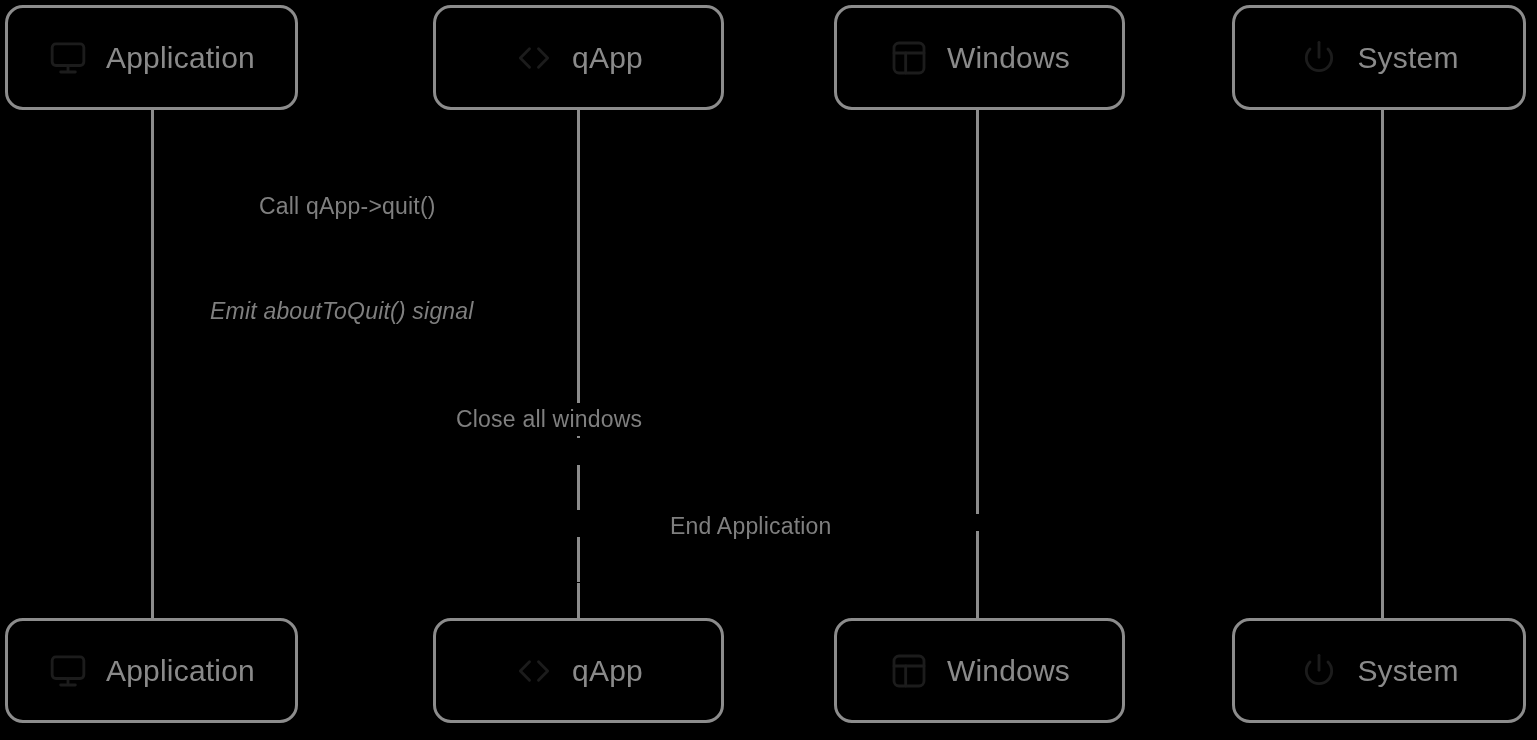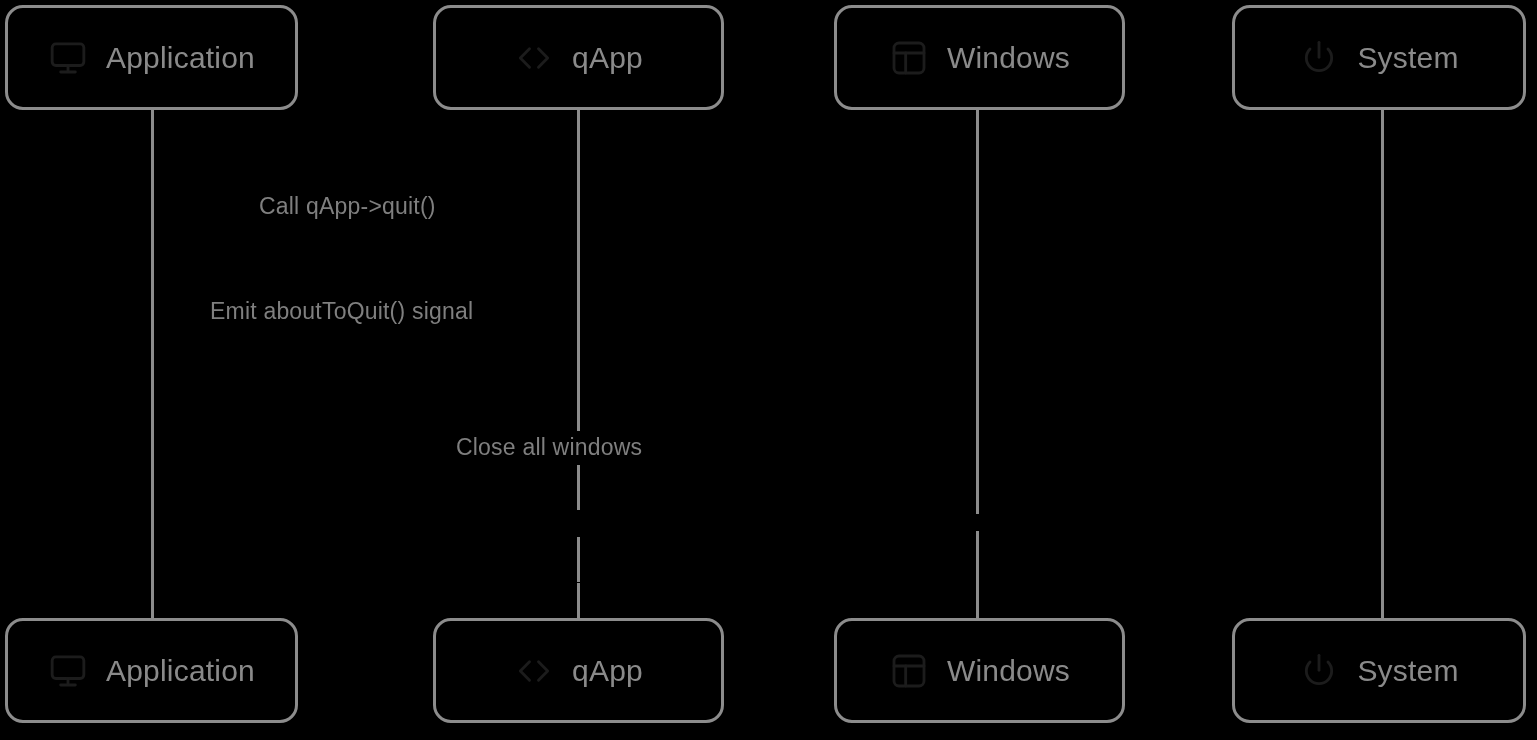--- a/index.html
+++ b/index.html
@@ -180,18 +180,19 @@
       <svg viewBox="0 0 24 24" fill="none" stroke="#1c1c1c" stroke-width="1.7" stroke-linecap="round" stroke-linejoin="round">
         <path d="M6.6 6.6a7.6 7.6 0 1 0 10.8 0"></path>
         <line x1="12" y1="2.6" x2="12" y2="11.6"></line>
       </svg>
     </span>
     <span class="participant-label">System</span>
   </div>
 
   <div class="message-label" style="left:253px; top:190px;">Call qApp-&gt;quit()</div>
 
-  <div class="message-label" style="left:204px; top:295px;">Emit aboutToQuit() signal</div>
+  <div class="message-label" style="left:204px; top:295px;font-style:italic;">Emit aboutToQuit() signal</div>
 
-  <div class="message-label" style="left:450px; top:403px;margin-top:28px;">Close all windows</div>
+  <div class="message-label" style="left:450px; top:403px;">Close all windows</div>
 
+  <div class="message-label" style="left:664px; top:510px;">End Application</div>
 
 </div>
 
 </body></html>

